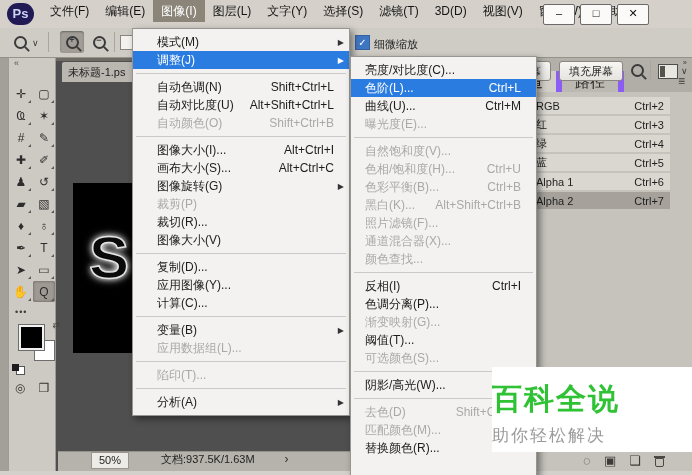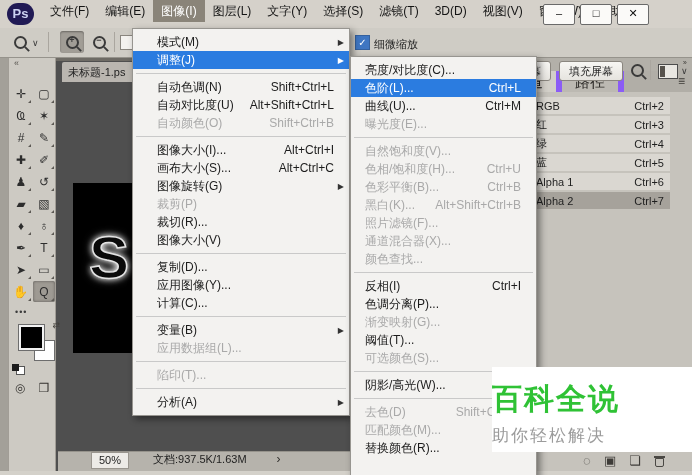--- a/index.html
+++ b/index.html
@@ -69,21 +69,21 @@
   .doctab{position:absolute;left:6px;top:5px;width:70px;height:20px;background:#bab6b0;color:#222;
           font-size:11px;line-height:20px;padding:0 6px;white-space:nowrap;overflow:hidden;
           border-radius:2px 2px 0 0}
   .canvas{position:absolute;left:17px;top:126px;width:100px;height:170px;background:#000;overflow:hidden}
   .glyph-s{display:block;margin:40px 0 0 16px;font-size:60px;font-weight:bold;color:#0a0a0a;
            -webkit-text-stroke:1.5px #e4e4e4;text-shadow:0 0 6px #fff,0 0 10px #bdbdbd}
   .statusbar{position:absolute;left:2px;right:0;bottom:4px;height:19px;background:#b6b3ac;
              border-top:1px solid #96938c;display:flex;font-size:11px;color:#1f1f1f}
   .zoombox{margin-left:33px;width:36px;height:15px;background:#edebe7;border:1px solid #9a968f;
            text-align:center;line-height:15px}
-  .docsize{margin-left:24px;white-space:nowrap}
+  .docsize{margin-left:32px;white-space:nowrap}
   .st-chev{margin-left:30px;color:#33312e;font-size:12px}
 
   
   .chpanel{position:absolute;left:500px;top:57px;width:192px;bottom:0;background:#c6c3bc;z-index:10}
   .ch-head{position:absolute;left:0;top:0;right:0;height:14px;background:#b3b0a9}
   .ch-collapse{position:absolute;right:6px;top:1px;font-size:8px;color:#4c4a46;letter-spacing:-1px}
   .ch-tabs{position:absolute;left:0;top:14px;right:0;height:21px;background:#b1aea7;display:flex}
   .ch-tab{height:21px;padding:0 13px;font-size:15px;line-height:21px;color:#2e2c29;background:#bcb9b2;
           border-right:6px solid #8b5cf6}
   .ch-tab.active{background:#d2cfc8;color:#111}

